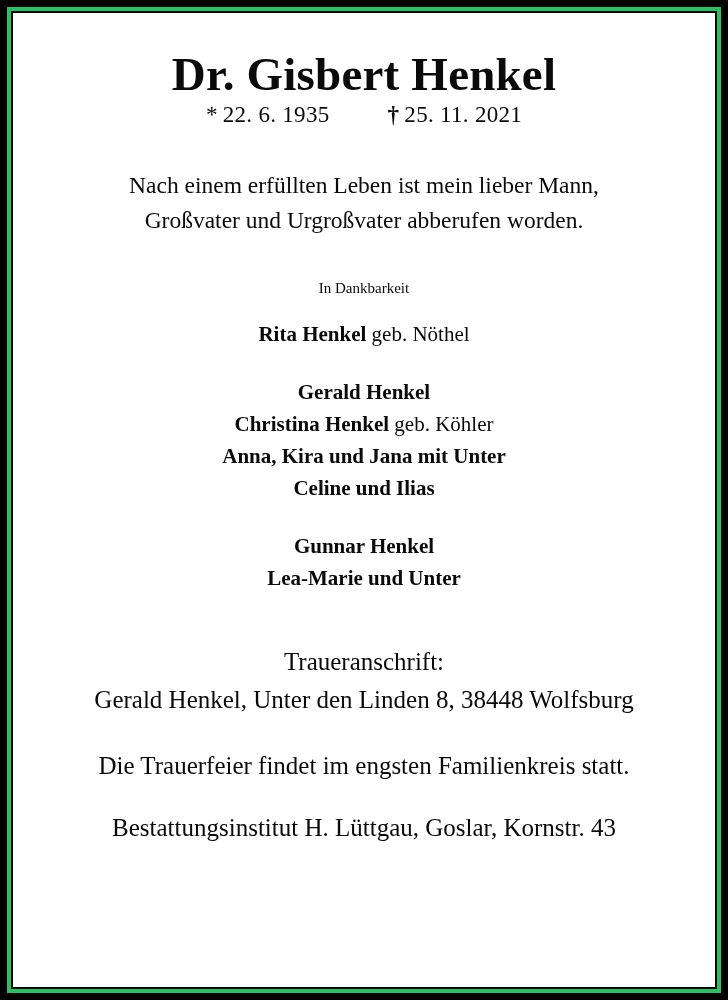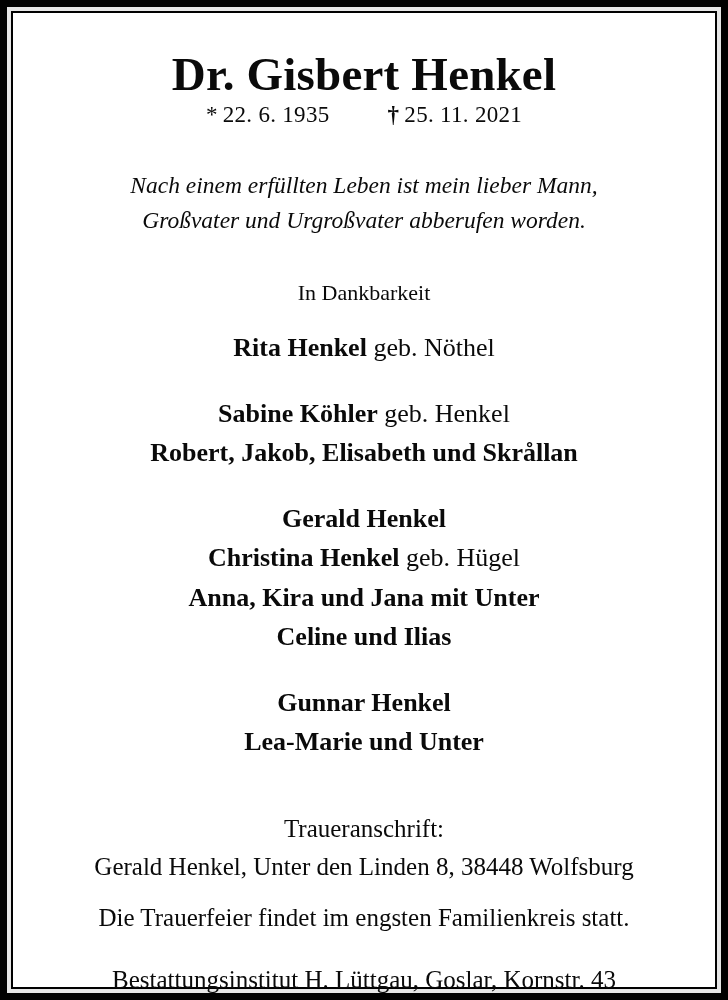--- a/index.html
+++ b/index.html
@@ -15,21 +15,21 @@
     font-family: "Liberation Serif", "DejaVu Serif", serif;
     color: #0a0a0a;
   }
 
   
   .notice {
     box-sizing: border-box;
     width: 728px;
     height: 1000px;
     border: 7px solid #000000;
-    background: #e5e5e5;
+    background: #22c55e;
     padding: 4px;
   }
   .notice-inner {
     box-sizing: border-box;
     width: 100%;
     height: 100%;
     border: 2px solid #000000;
     background: #ffffff;
     display: flex;
     flex-direction: column;
@@ -68,45 +68,44 @@
   .sym-death {
     font-weight: bold;
   }
 
   
   .para {
     text-align: center;
     font-size: 23.5px;
     line-height: 1.50;
     white-space: nowrap;
-    font-style: italic;
   }
   .intro {
     margin-top: 40px;
   }
   .intro .para-line {
     white-space: nowrap;
   }
 
   .gratitude {
     margin-top: 42px;
-    font-size: 22px;
+    font-size: 15px;
     text-align: center;
   }
 
   
   .family-group {
     text-align: center;
     margin-top: 26px;
   }
   .family-group.first-group {
     margin-top: 22px;
   }
   .family-line {
-    font-size: 26px;
+    font-size: 21px;
     line-height: 1.52;
     white-space: nowrap;
   }
   .name-bold {
     font-weight: bold;
   }
   .name-suffix {
     font-weight: normal;
   }
 
@@ -114,21 +113,21 @@
   .footer-block {
     margin-top: 48px;
     text-align: center;
   }
   .footer-line {
     font-size: 25px;
     line-height: 1.52;
     white-space: nowrap;
   }
   .footer-spaced {
-    margin-top: 13px;
+    margin-top: 28px;
   }
   .footer-spaced-small {
     margin-top: 24px;
   }
 </style>
 </head>
 <body>
 
 <div class="notice">
   <div class="notice-inner">
@@ -150,35 +149,27 @@
     </div>
 
     <div class="gratitude">In Dankbarkeit</div>
 
     <div class="family-group first-group">
       <div class="family-line">
         <span class="name-bold">Rita Henkel</span><span class="name-suffix"> geb. Nöthel</span>
       </div>
     </div>
 
-    <div class="family-group">
-      <div class="family-line">
-        <span class="name-bold">Sabine Köhler</span><span class="name-suffix"> geb. Henkel</span>
-      </div>
-      <div class="family-line">
-        <span class="name-bold">Robert, Jakob, Elisabeth und Skrållan</span><span class="name-suffix"></span>
-      </div>
-    </div>
 
     <div class="family-group">
       <div class="family-line">
         <span class="name-bold">Gerald Henkel</span><span class="name-suffix"></span>
       </div>
       <div class="family-line">
-        <span class="name-bold">Christina Henkel</span><span class="name-suffix"> geb. Hügel</span>
+        <span class="name-bold">Christina Henkel</span><span class="name-suffix"> geb. Köhler</span>
       </div>
       <div class="family-line">
         <span class="name-bold">Anna, Kira und Jana mit Unter</span><span class="name-suffix"></span>
       </div>
       <div class="family-line">
         <span class="name-bold">Celine und Ilias</span><span class="name-suffix"></span>
       </div>
     </div>
 
     <div class="family-group">

